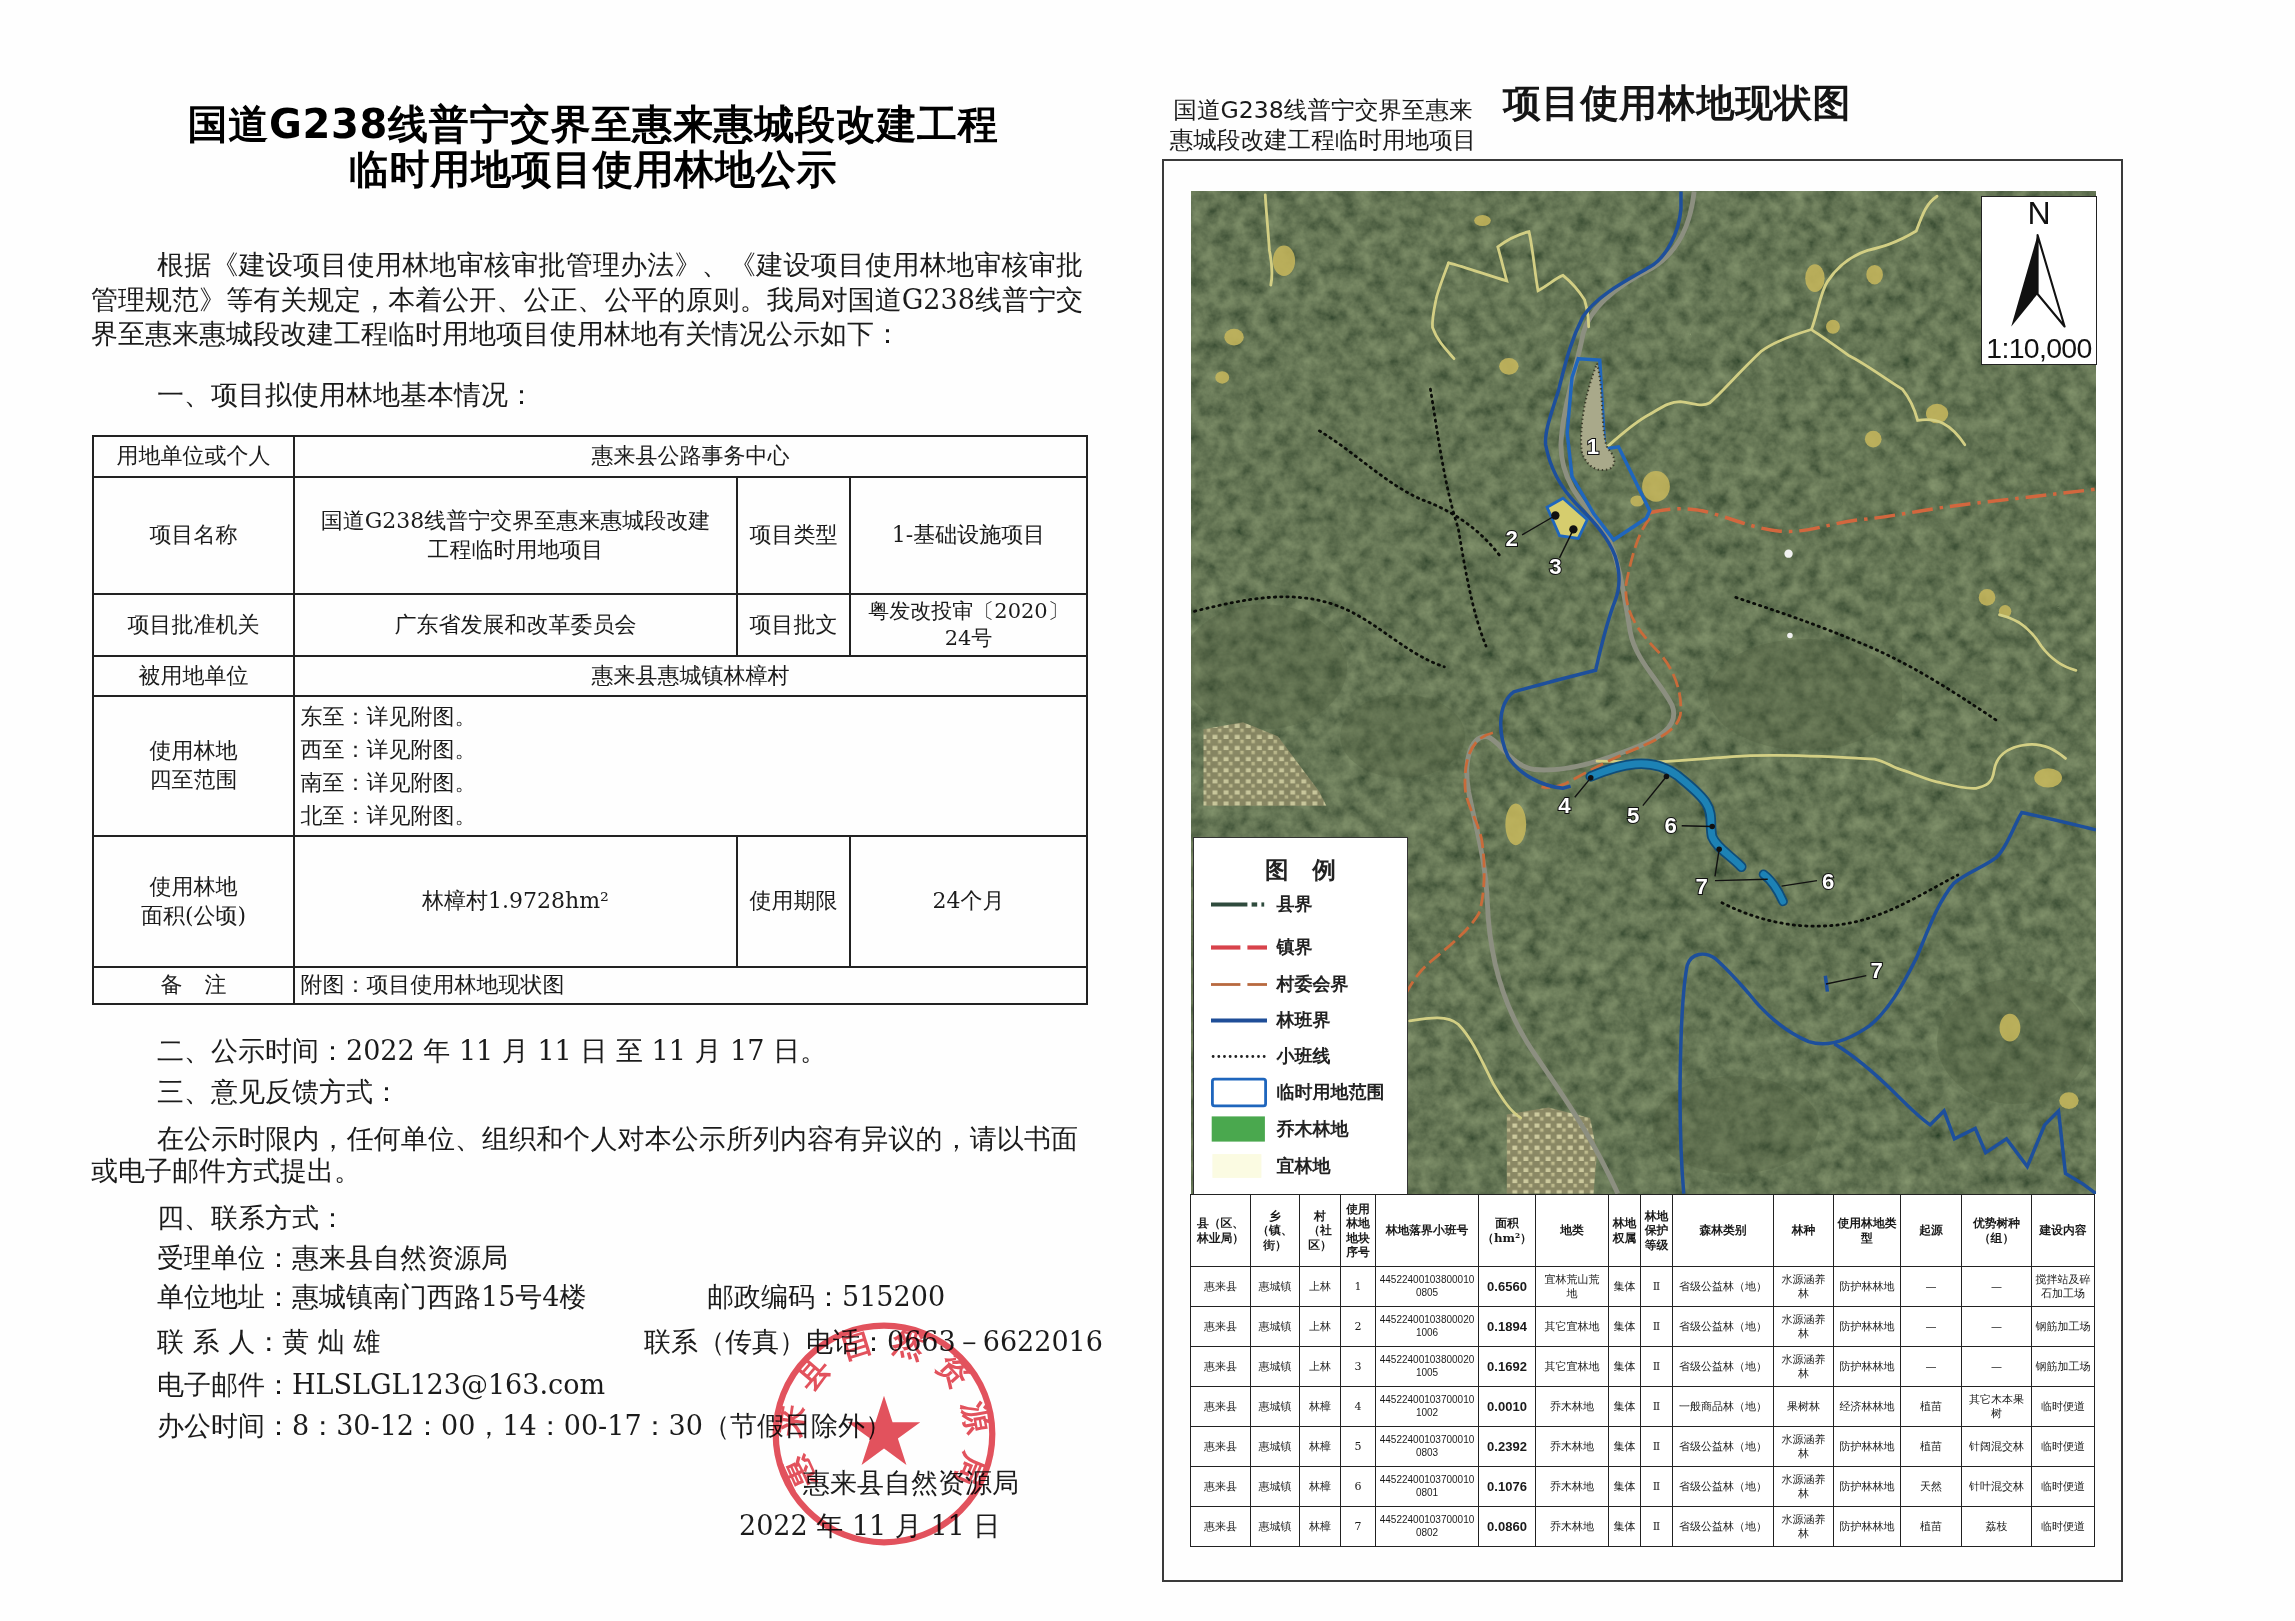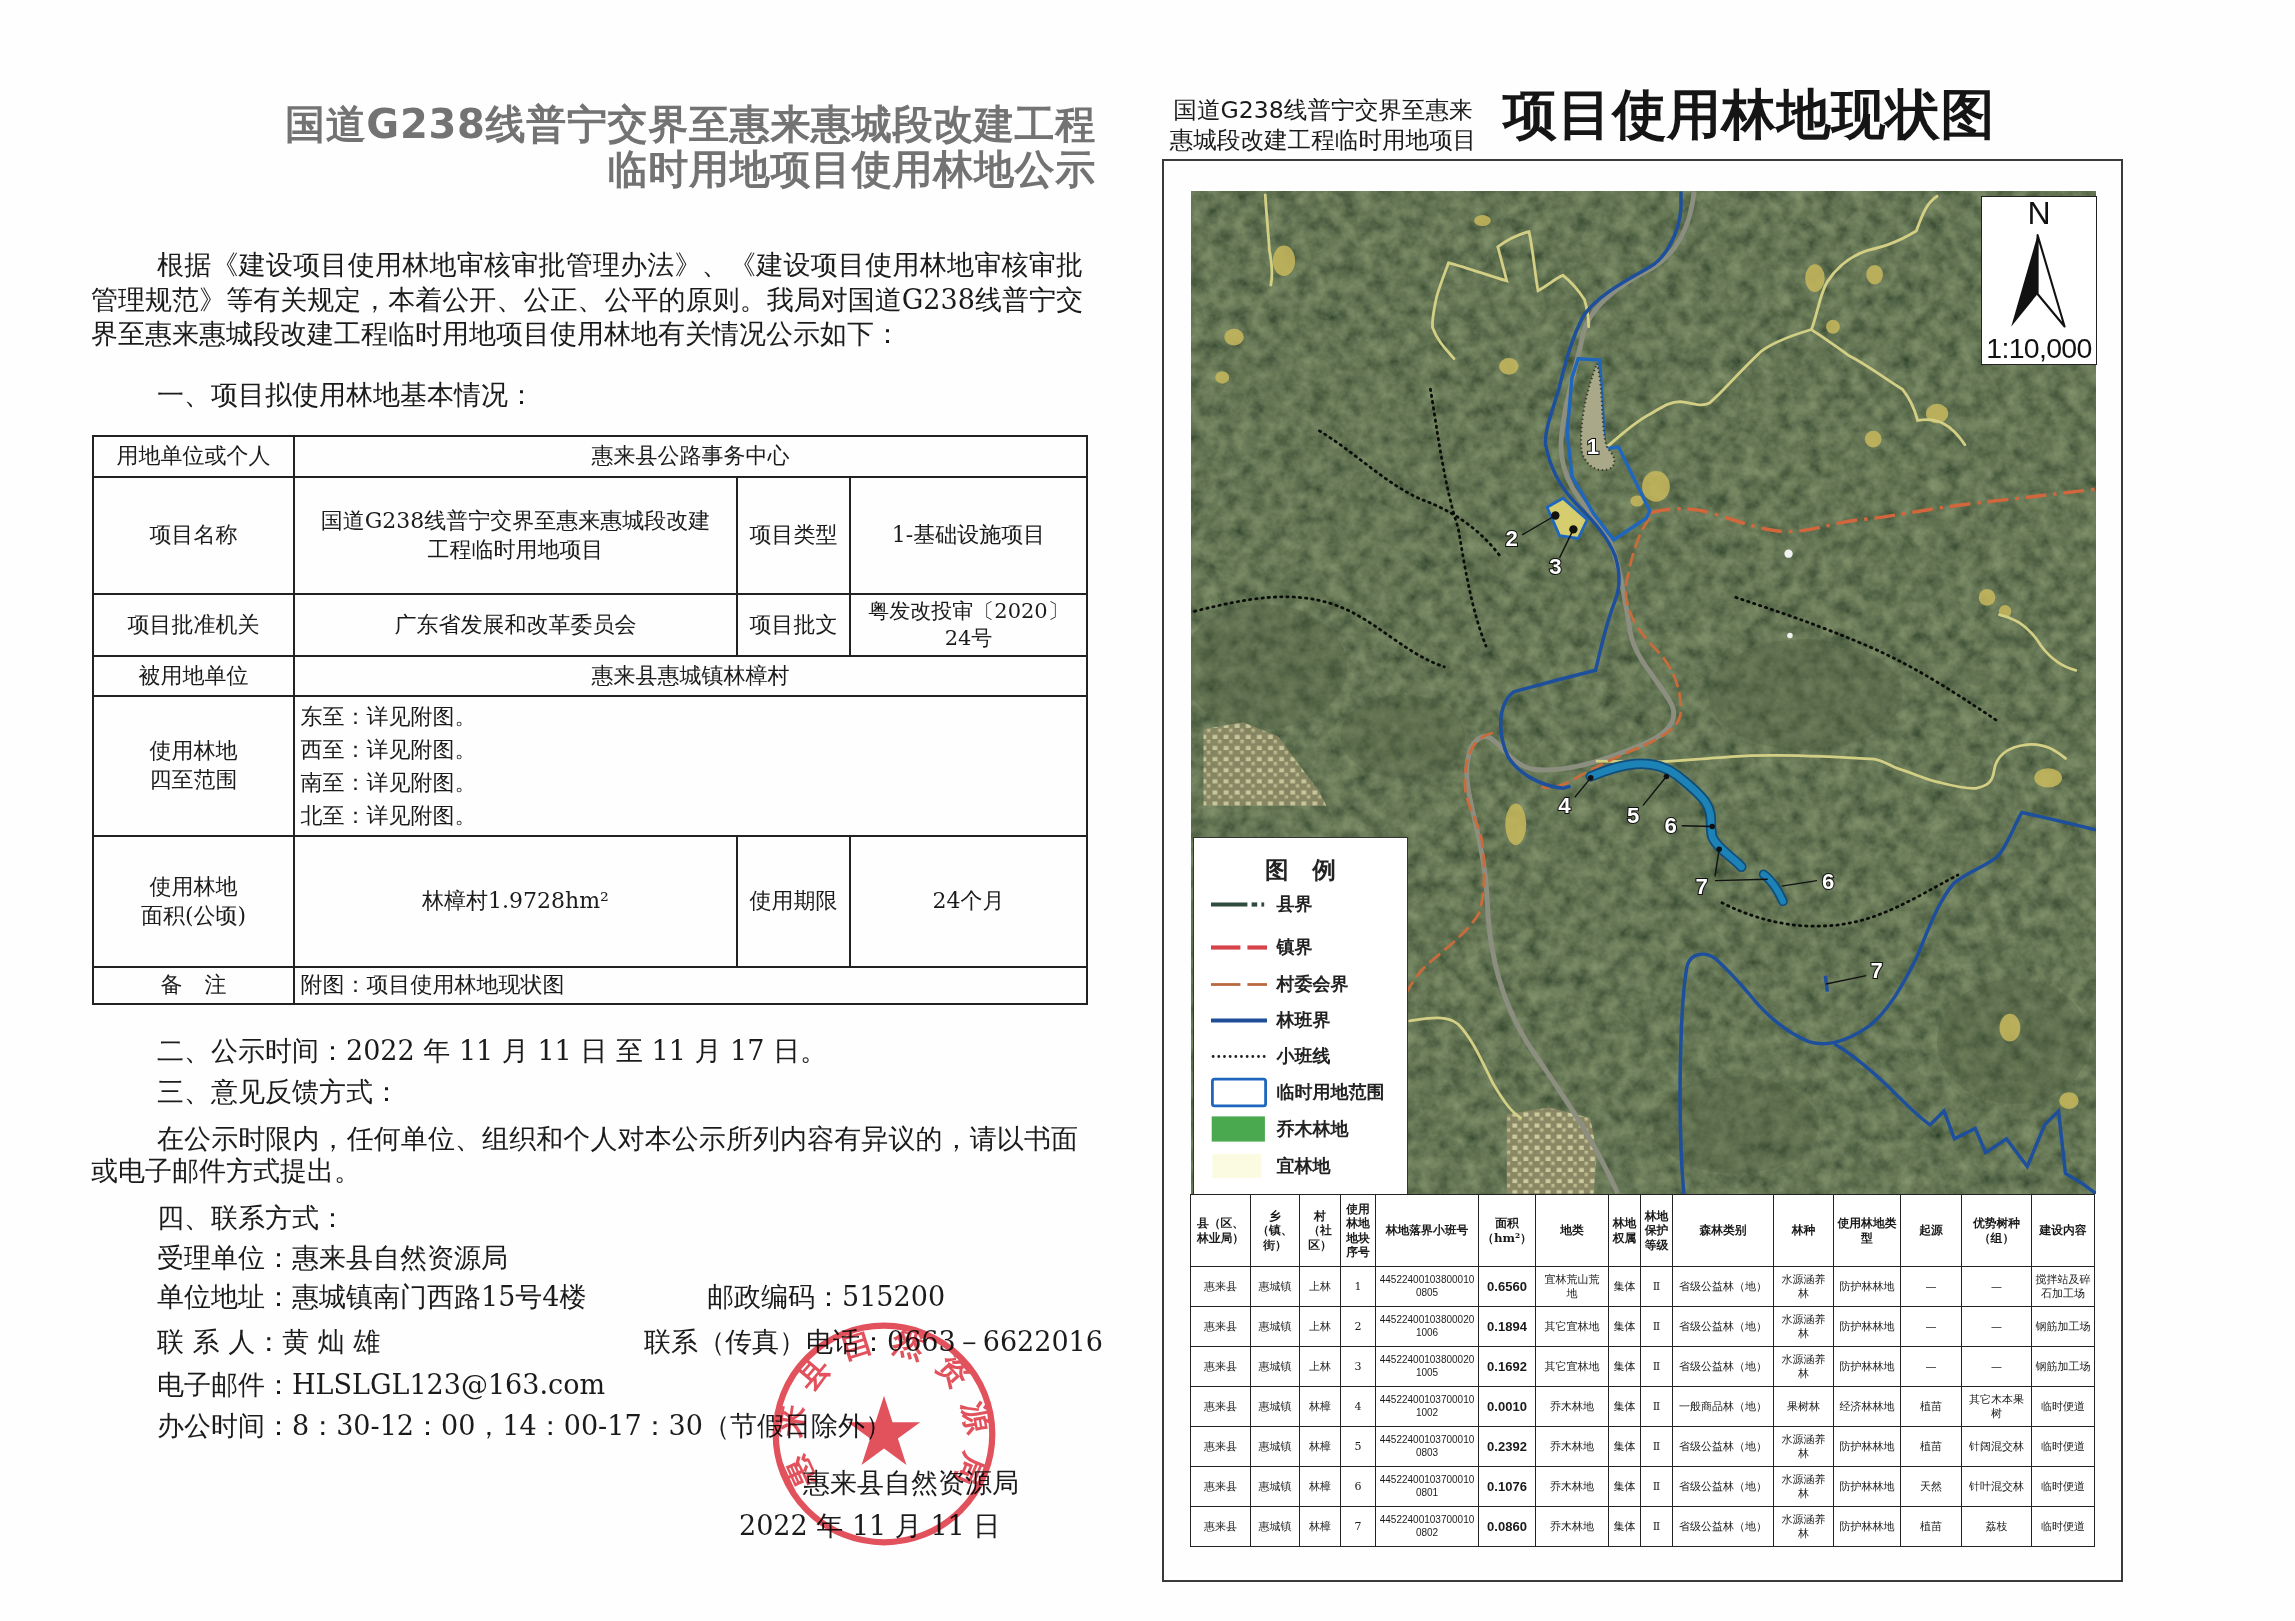--- a/index.html
+++ b/index.html
@@ -1,40 +1,40 @@
 <!DOCTYPE html>
 <html style="font-size:11px"><head>
 <meta charset="utf-8">
 <style>
   html,body{margin:0;padding:0;background:#ffffff;}
   #page{position:relative;width:2295px;height:1622px;overflow:hidden;background:#fefefe;
         font-family:"DejaVu Serif",serif;color:#1c1c1c;}
-  .title{position:absolute;left:102px;width:994px;text-align:right;
+  .title{position:absolute;left:96px;width:994px;text-align:center;
          font-family:"DejaVu Sans",sans-serif;font-weight:bold;font-size:40px;line-height:42px;
-         letter-spacing:0.7px;color:#737373;white-space:nowrap;}
+         letter-spacing:0.7px;color:#000000;white-space:nowrap;}
   .ln{position:absolute;font-size:27px;line-height:28px;white-space:nowrap;color:#1b1b1b;}
   .just{text-align:justify;text-align-last:justify;}
 
   table.info{position:absolute;left:92px;top:435px;width:994px;border-collapse:collapse;
              table-layout:fixed;font-size:22px;color:#1b1b1b;}
   table.info td{border:2.1px solid #222;text-align:center;vertical-align:middle;padding:0 7px;line-height:1.3;margin-top:13px;}
   table.info td.left{text-align:left;padding-left:5.6px;}
   table.info td.pname{padding:0 15.3px;}
   table.info td.pdoc{padding:0 5.6px;font-size:21px;}
   .bline{line-height:33px;}
 
   .stamp{position:absolute;left:766px;top:1316px;width:236px;height:236px;
          mix-blend-mode:multiply;opacity:.88;}
 
   .frame{position:absolute;left:1162px;top:159px;width:961px;height:1423px;
          border:2.1px solid #3a3a3a;box-sizing:border-box;}
   .sub{position:absolute;left:1160px;width:326px;text-align:center;font-family:"DejaVu Sans",sans-serif;
        font-size:23.6px;line-height:26px;white-space:nowrap;color:#1a1a1a;}
   .maptitle{position:absolute;left:1503px;top:81px;font-family:"DejaVu Sans",sans-serif;font-weight:bold;
-            font-size:54px;line-height:44px;letter-spacing:0.7px;white-space:nowrap;color:#151515;margin-top:12px;}
+            font-size:38px;line-height:44px;letter-spacing:0.7px;white-space:nowrap;color:#151515;}
   svg.map{position:absolute;left:1191px;top:191px;}
 
   .north{position:absolute;left:1981px;top:196px;width:116px;height:169px;background:#fff;
          border:1.4px solid #222;box-sizing:border-box;}
   .north .n{position:absolute;left:0;width:100%;top:0;text-align:center;font-family:"Liberation Sans",sans-serif;
             font-size:32px;line-height:32px;color:#111;}
   .north .sc{position:absolute;left:0;width:100%;top:136px;text-align:center;font-family:"Liberation Sans",sans-serif;
              font-size:28.5px;line-height:31px;color:#111;letter-spacing:-0.7px;}
   .north svg{position:absolute;left:0;top:0;}
 

